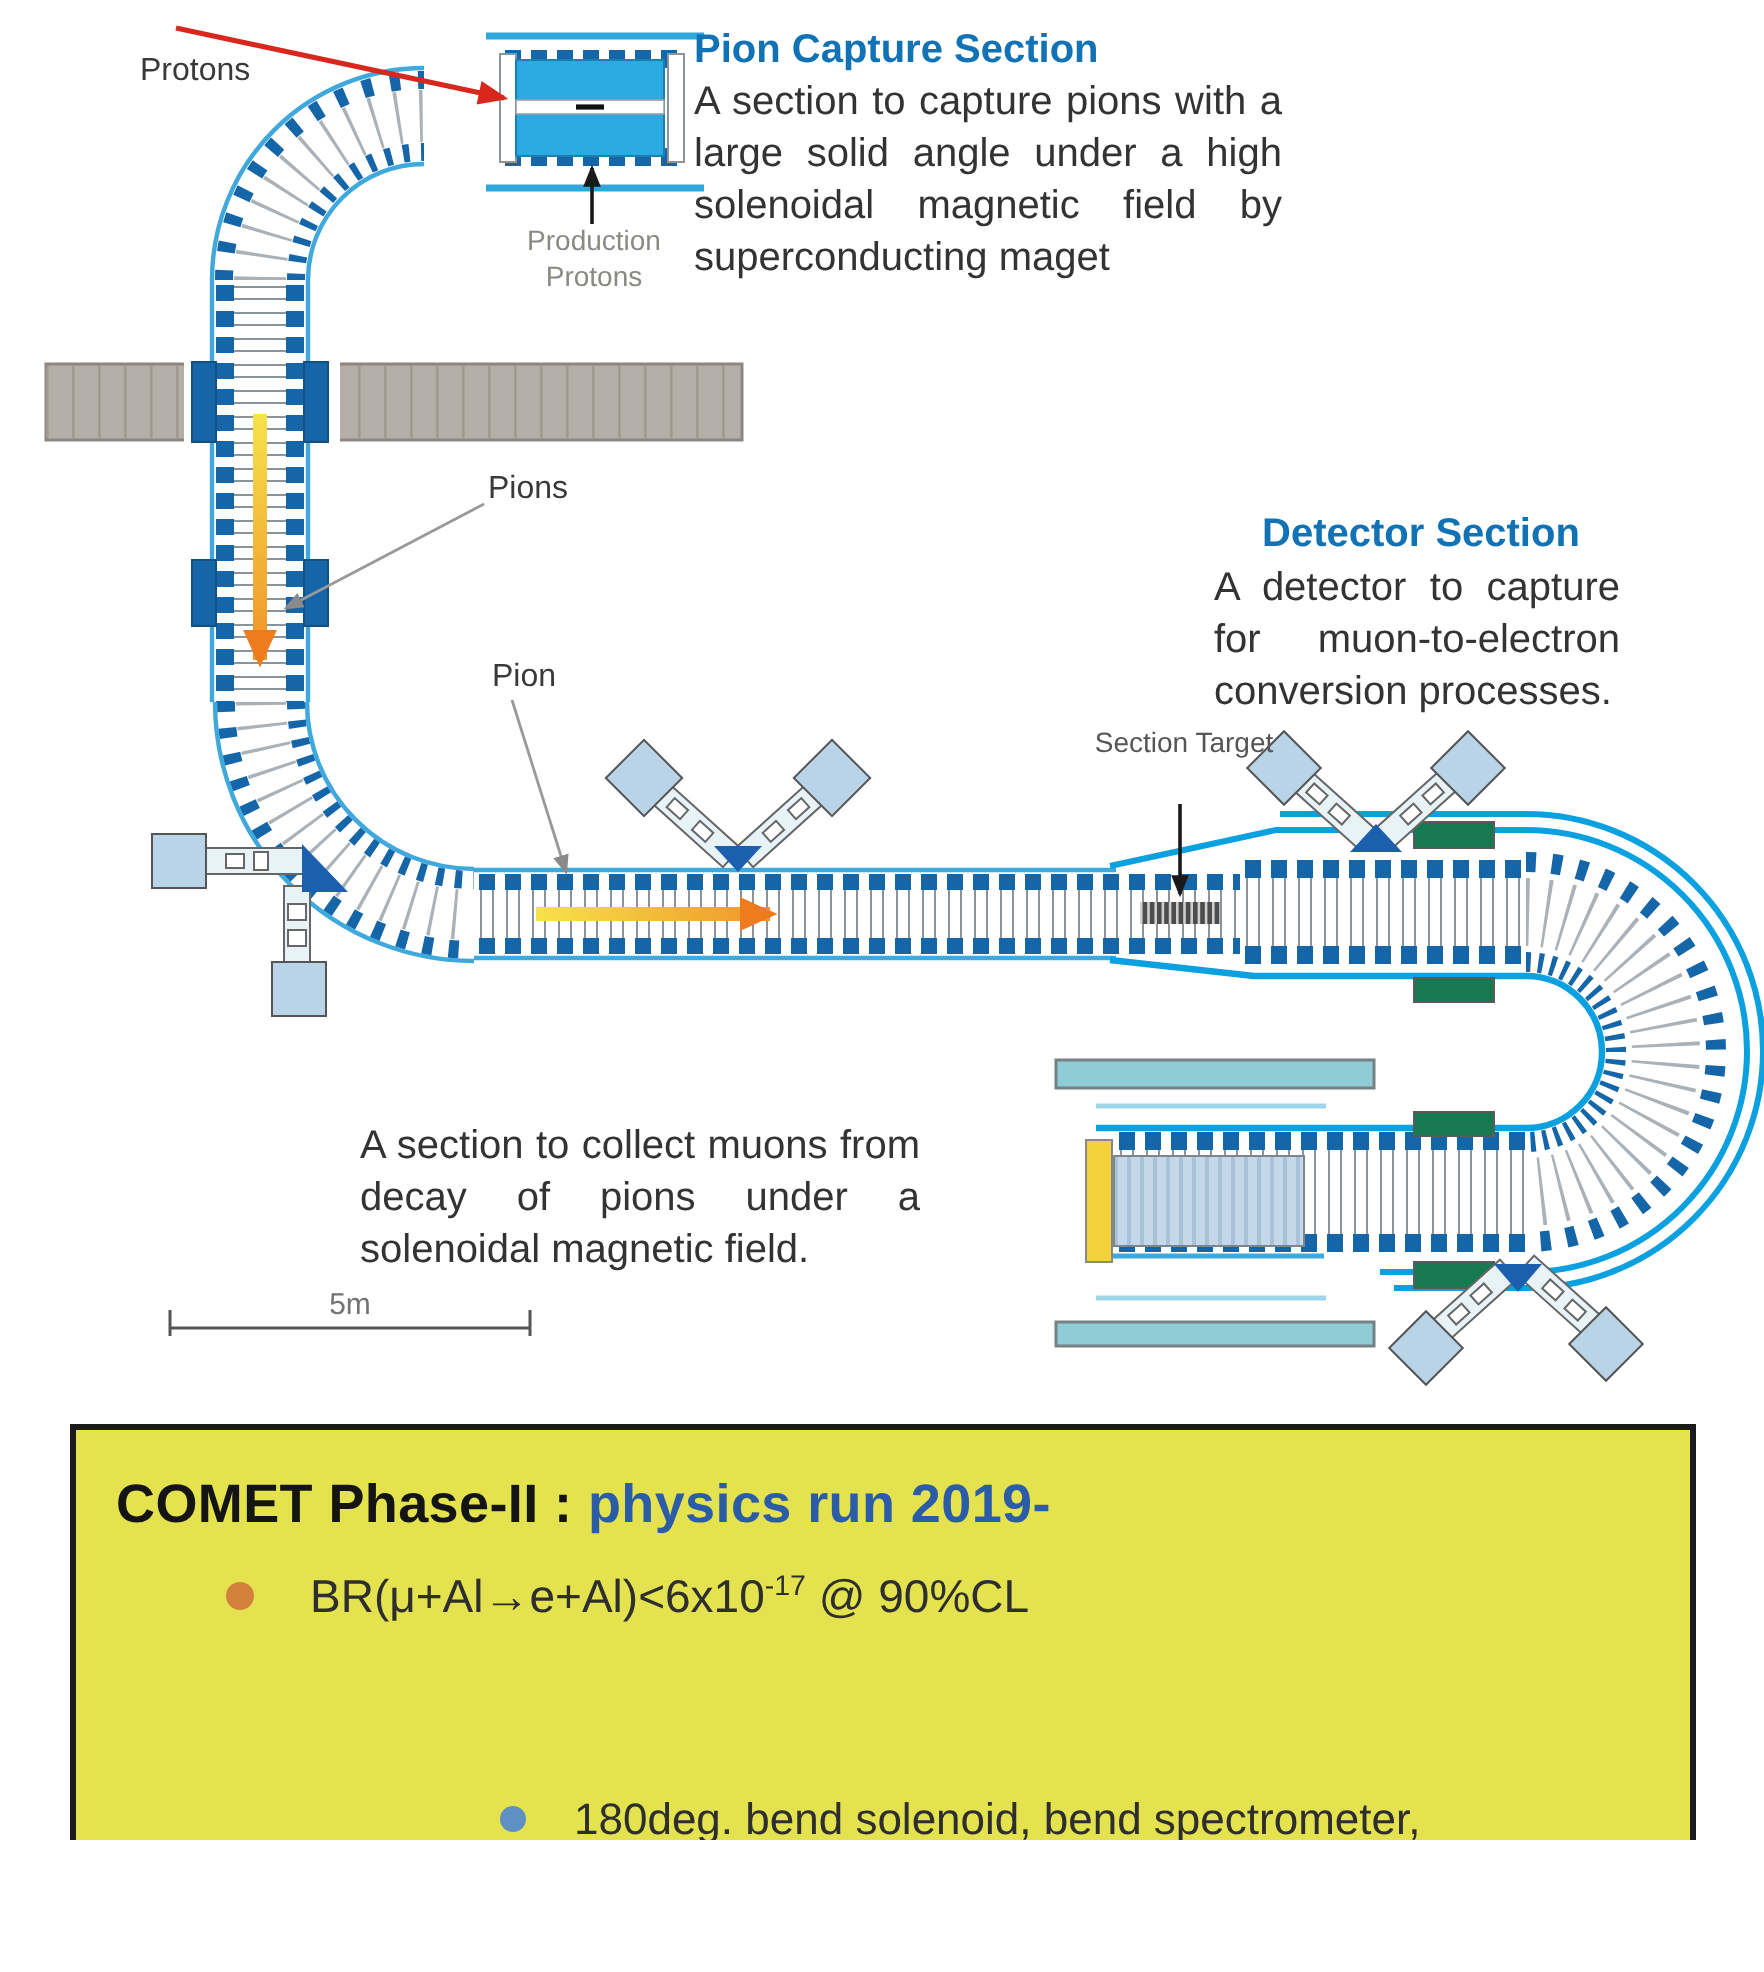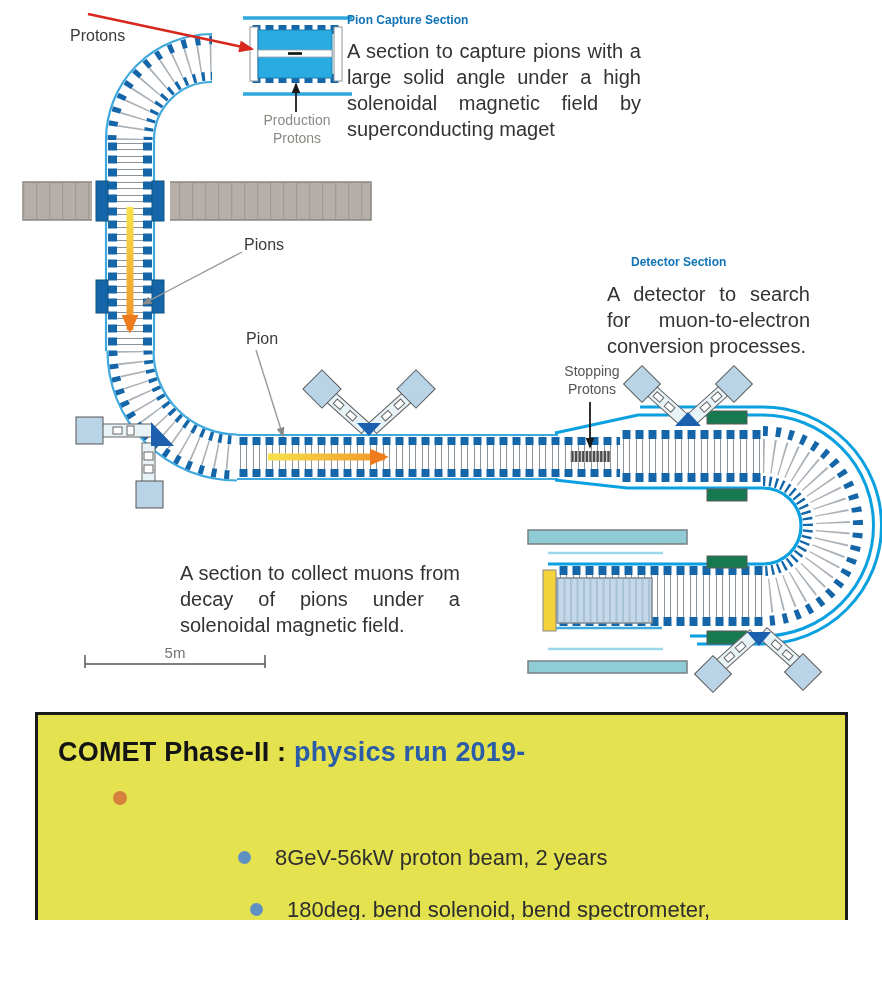--- a/index.html
+++ b/index.html
@@ -4,21 +4,21 @@
 <style>
   html,body { margin:0; padding:0; background:#ffffff; }
   .stage {
     position:relative; width:882px; height:920px;
     font-family:"Liberation Sans", sans-serif;
     background:#ffffff; overflow:hidden;
   }
   .stage svg { position:absolute; left:0; top:0; }
   .lbl { position:absolute; color:#3a3a3a; }
   .sec-title {
-    position:absolute; font-size:12px; font-weight:bold;
+    position:absolute; font-size:20px; font-weight:bold;
     color:var(--heading-blue,#1173b6); line-height:1.22; white-space:pre-line;
   }
   .sec-body {
     position:absolute; font-size:20px; color:#333333;
     text-align:justify; line-height:1.3;
   }
   .small-gray { font-size:14px; color:#8a8a84; text-align:center; line-height:1.25; }
   .small-dark { font-size:14px; color:#555555; text-align:center; line-height:1.3; }
   .plain { font-size:16px; color:#3a3a3a; }
   .scale-lbl { font-size:15px; color:#737373; text-align:center; }
@@ -277,41 +277,38 @@
   <div class="sec-title" style="left:347px; top:13px;">Pion Capture Section</div>
   <div class="sec-body" style="left:347px; top:38px; width:294px;">A section to capture pions with a large solid angle under a high solenoidal magnetic field by superconducting maget</div>
 
   <div class="lbl small-gray" style="left:247px; top:112px; width:100px;">Production Protons</div>
 
   <div class="lbl plain" style="left:244px; top:236px;">Pions</div>
 
   <div class="lbl plain" style="left:246px; top:330px;">Pion</div>
 
   <div class="sec-title" style="left:631px; top:255px;">Detector Section</div>
-  <div class="sec-body" style="left:607px; top:281px; width:203px;">A detector to search for muon-to-electron conversion processes.</div>
-
-  <div class="lbl small-dark" style="left:547px; top:362px; width:90px;">Stopping Protons</div>
+  <div class="sec-body" style="left:607px; top:281px; width:203px;">A detector to capture for muon-to-electron conversion processes.</div>
+
+  <div class="lbl small-dark" style="left:547px; top:362px; width:90px;">Section Target</div>
 
   <div class="sec-body" style="left:180px; top:560px; width:280px;">A section to collect muons from decay of pions under a solenoidal magnetic field.</div>
 
   <div class="lbl scale-lbl" style="left:155px; top:644px; width:40px;">5m</div>
 
   <div class="infobox">
     <div class="ib-title">
       <span>COMET Phase-II : </span><span class="blue">physics run 2019-</span>
     </div>
 
     <div class="ib-row" style="left:75px; top:68px;">
       <span class="dot orange"></span>
+      <span class="ib-text"><span>BR(μ+Al→e+Al)&lt;6x10</span><sup>-17</sup><span> @ 90%CL</span></span>
     </div>
 
-    <div class="ib-row" style="left:200px; top:128px;">
-      <span class="dot blue"></span>
-      <span class="ib-text sub">8GeV-56kW proton beam, 2 years</span>
-    </div>
 
     <div class="ib-row" style="left:212px; top:180px;">
       <span class="dot blue"></span>
       <span class="ib-text sub" style="width:500px;">180deg. bend solenoid, bend spectrometer, transverse tracker+calorimeter</span>
     </div>
   </div>
 
 </div>
 
 </body></html>

